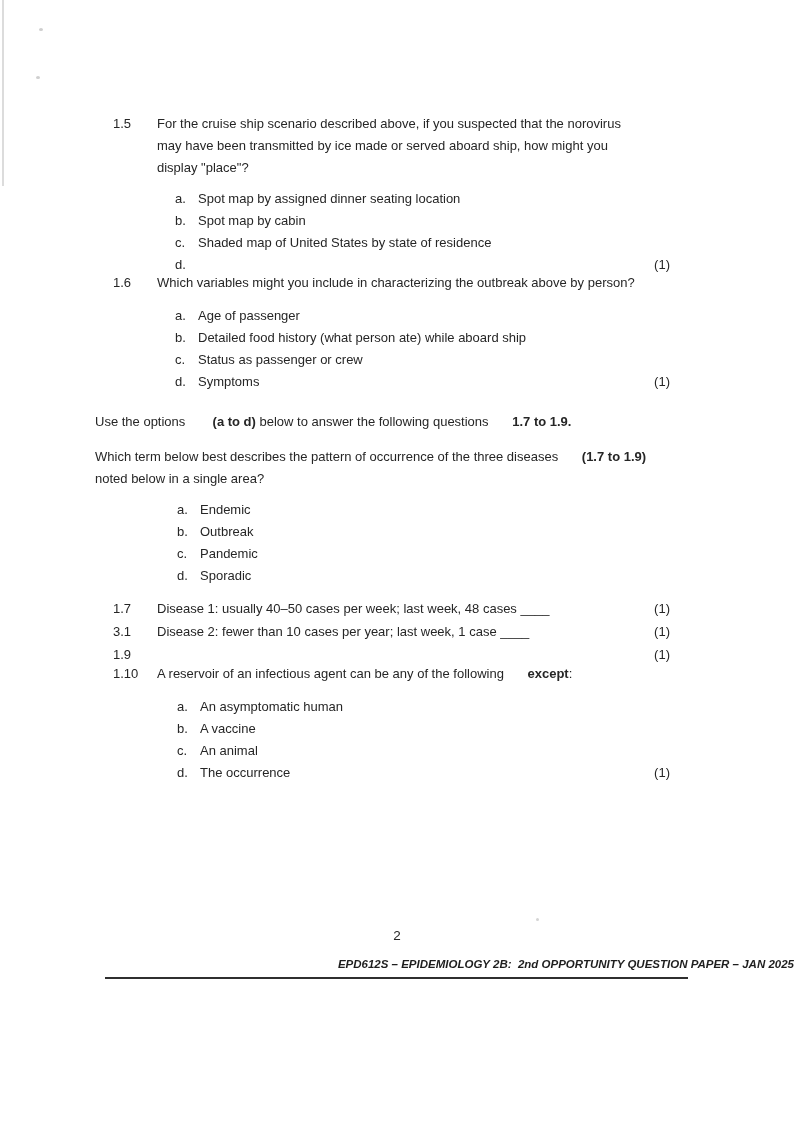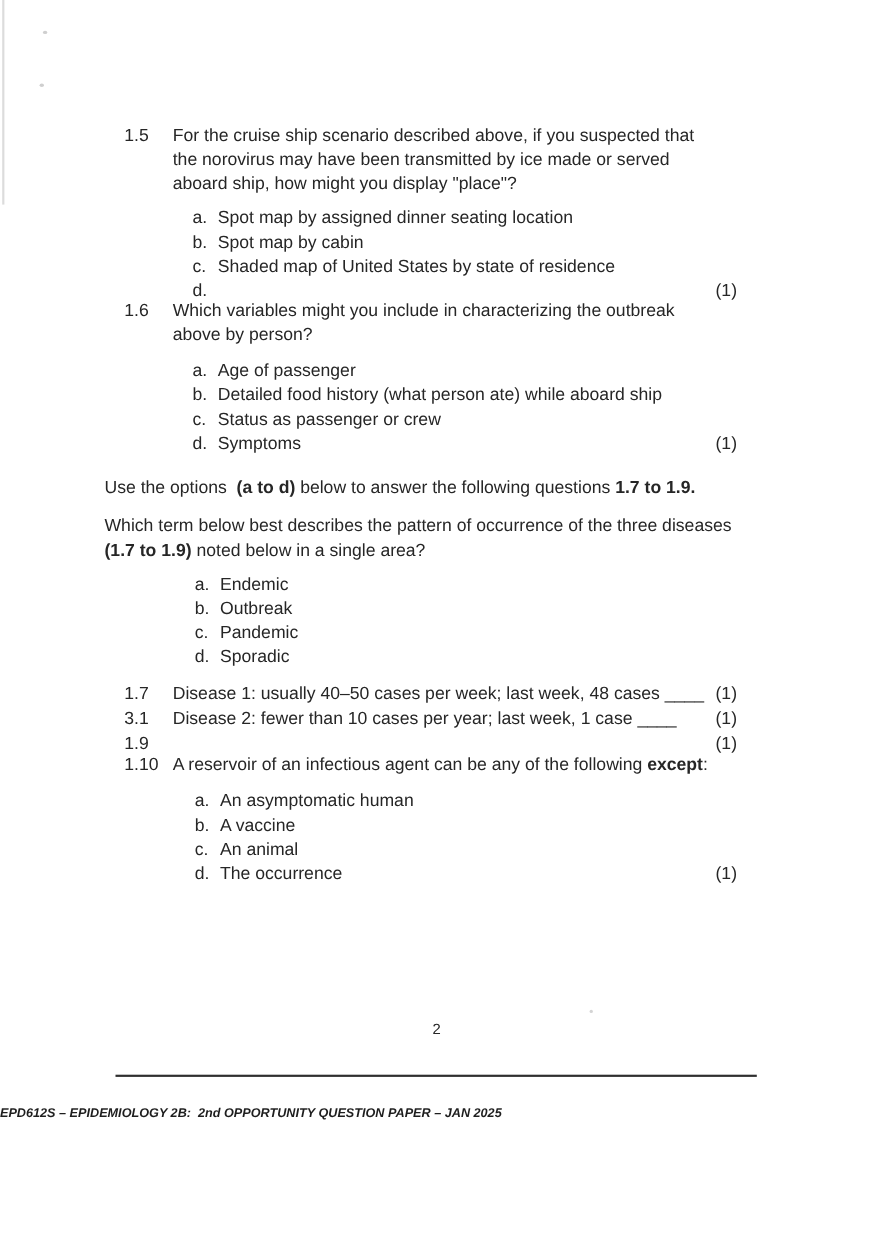--- a/index.html
+++ b/index.html
@@ -1,40 +1,40 @@
 <!DOCTYPE html>
 <html><head>
 <meta charset="utf-8">
 <style>
   html,body{margin:0;padding:0;}
   body{
     width:794px;height:1122px;background:#ffffff;position:relative;
     font-family:"Liberation Sans",sans-serif;color:#262626;overflow:hidden;
   }
-  .content{position:absolute;left:95px;top:113px;width:575px;font-size:16px;line-height:22px;}
+  .content{position:absolute;left:95px;top:113px;width:575px;font-size:13px;line-height:22px;}
   .qrow{position:relative;padding-left:62px;}
   .qnum{position:absolute;left:18px;top:0;width:44px;}
   .qtext{white-space:pre-wrap;}
   .narrow{max-width:490px;}
   .opts{margin-top:9px;padding-left:80px;list-style:none;margin-bottom:0;margin-left:0;margin-right:0;padding-top:0;padding-bottom:0;padding-right:0;}
   .opt{position:relative;padding-left:23px;line-height:22px;}
   .letter{position:absolute;left:0;top:0;}
   .mark{position:absolute;right:0;top:0;}
   .para{white-space:pre-wrap;margin:0;}
-  b{font-weight:bold;}
+  b{font-weight:bold;margin-left:20px;}
   .mt18{margin-top:18px;}
   .mt13{margin-top:13px;}
   .mt11{margin-top:11px;}
   .mt20{margin-top:20px;}
   .mt9{margin-top:9px;}
   .mt1{margin-top:1px;}
   .page-number{position:absolute;top:928px;left:0;width:794px;text-align:center;font-size:13.5px;}
   .footer-title{
-    position:absolute;top:958px;left:0;width:794px;text-align:left;
-    font-size:11.5px;font-weight:bold;font-style:italic;white-space:pre;color:#1e1e1e;margin-top:48px;
+    position:absolute;top:958px;left:0;width:794px;text-align:right;
+    font-size:11.5px;font-weight:bold;font-style:italic;white-space:pre;color:#1e1e1e;
   }
   .footer-rule{position:absolute;top:977px;left:105px;width:583px;height:2px;background:#2f2f2f;}
   .edge-line{position:absolute;left:2px;top:0;width:2px;height:186px;background:#dcdcdc;}
   .dot{position:absolute;background:#cfcfcf;border-radius:50%;}
   .dot1{left:39px;top:28px;width:4px;height:3px;}
   .dot2{left:36px;top:76px;width:4px;height:3px;}
   .dot3{left:536px;top:918px;width:3px;height:3px;background:#d4d4d4;}
 </style>
 </head>
 <body>

